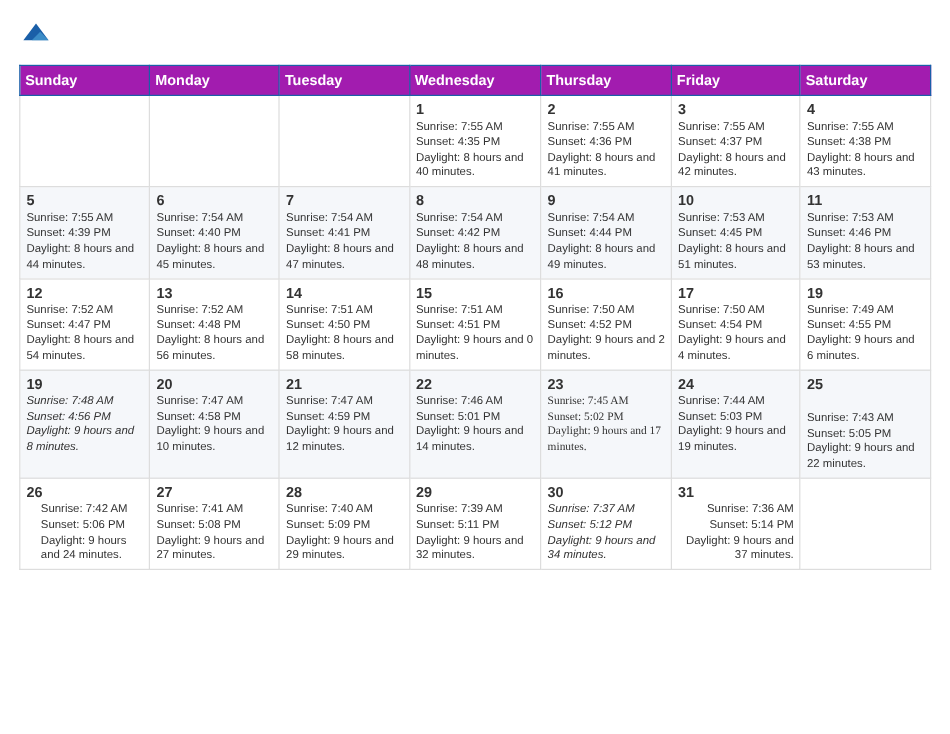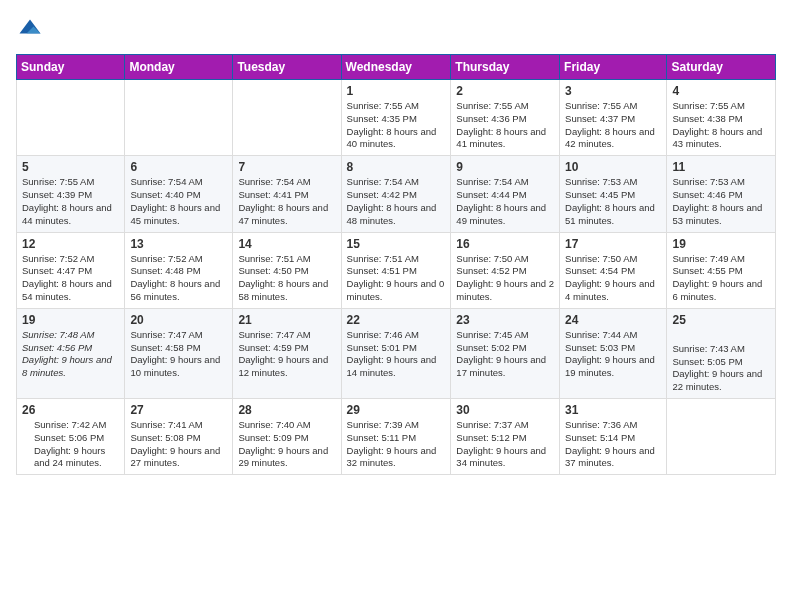--- a/index.html
+++ b/index.html
@@ -258,21 +258,21 @@
 Daylight: 9 hours and 12 minutes.</div>
         </td>
         <td>
           <span class="day-num">22</span>
           <div class="cell-text" style="white-space: pre-line;">Sunrise: 7:46 AM
 Sunset: 5:01 PM
 Daylight: 9 hours and 14 minutes.</div>
         </td>
         <td>
           <span class="day-num">23</span>
-          <div class="cell-text" style="white-space: pre-line;">Sunrise: 7:45 AM
+          <div class="cell-text" style="white-space: pre-line; font-family: Liberation Serif, serif;">Sunrise: 7:45 AM
 Sunset: 5:02 PM
 Daylight: 9 hours and 17 minutes.</div>
         </td>
         <td>
           <span class="day-num">24</span>
           <div class="cell-text" style="white-space: pre-line;">Sunrise: 7:44 AM
 Sunset: 5:03 PM
 Daylight: 9 hours and 19 minutes.</div>
         </td>
         <td>
@@ -302,26 +302,26 @@
 Daylight: 9 hours and 29 minutes.</div>
         </td>
         <td>
           <span class="day-num">29</span>
           <div class="cell-text" style="white-space: pre-line;">Sunrise: 7:39 AM
 Sunset: 5:11 PM
 Daylight: 9 hours and 32 minutes.</div>
         </td>
         <td>
           <span class="day-num">30</span>
-          <div class="cell-text" style="white-space: pre-line;">Sunrise: 7:37 AM
+          <div class="cell-text" style="white-space: pre-line; font-style: italic;">Sunrise: 7:37 AM
 Sunset: 5:12 PM
 Daylight: 9 hours and 34 minutes.</div>
         </td>
         <td>
           <span class="day-num">31</span>
-          <div class="cell-text" style="white-space: pre-line;">Sunrise: 7:36 AM
+          <div class="cell-text" style="white-space: pre-line; text-align: right;">Sunrise: 7:36 AM
 Sunset: 5:14 PM
 Daylight: 9 hours and 37 minutes.</div>
         </td>
         <td class="empty-cell"></td>
       </tr>
     </tbody>
 </table>
 
 </body></html>

